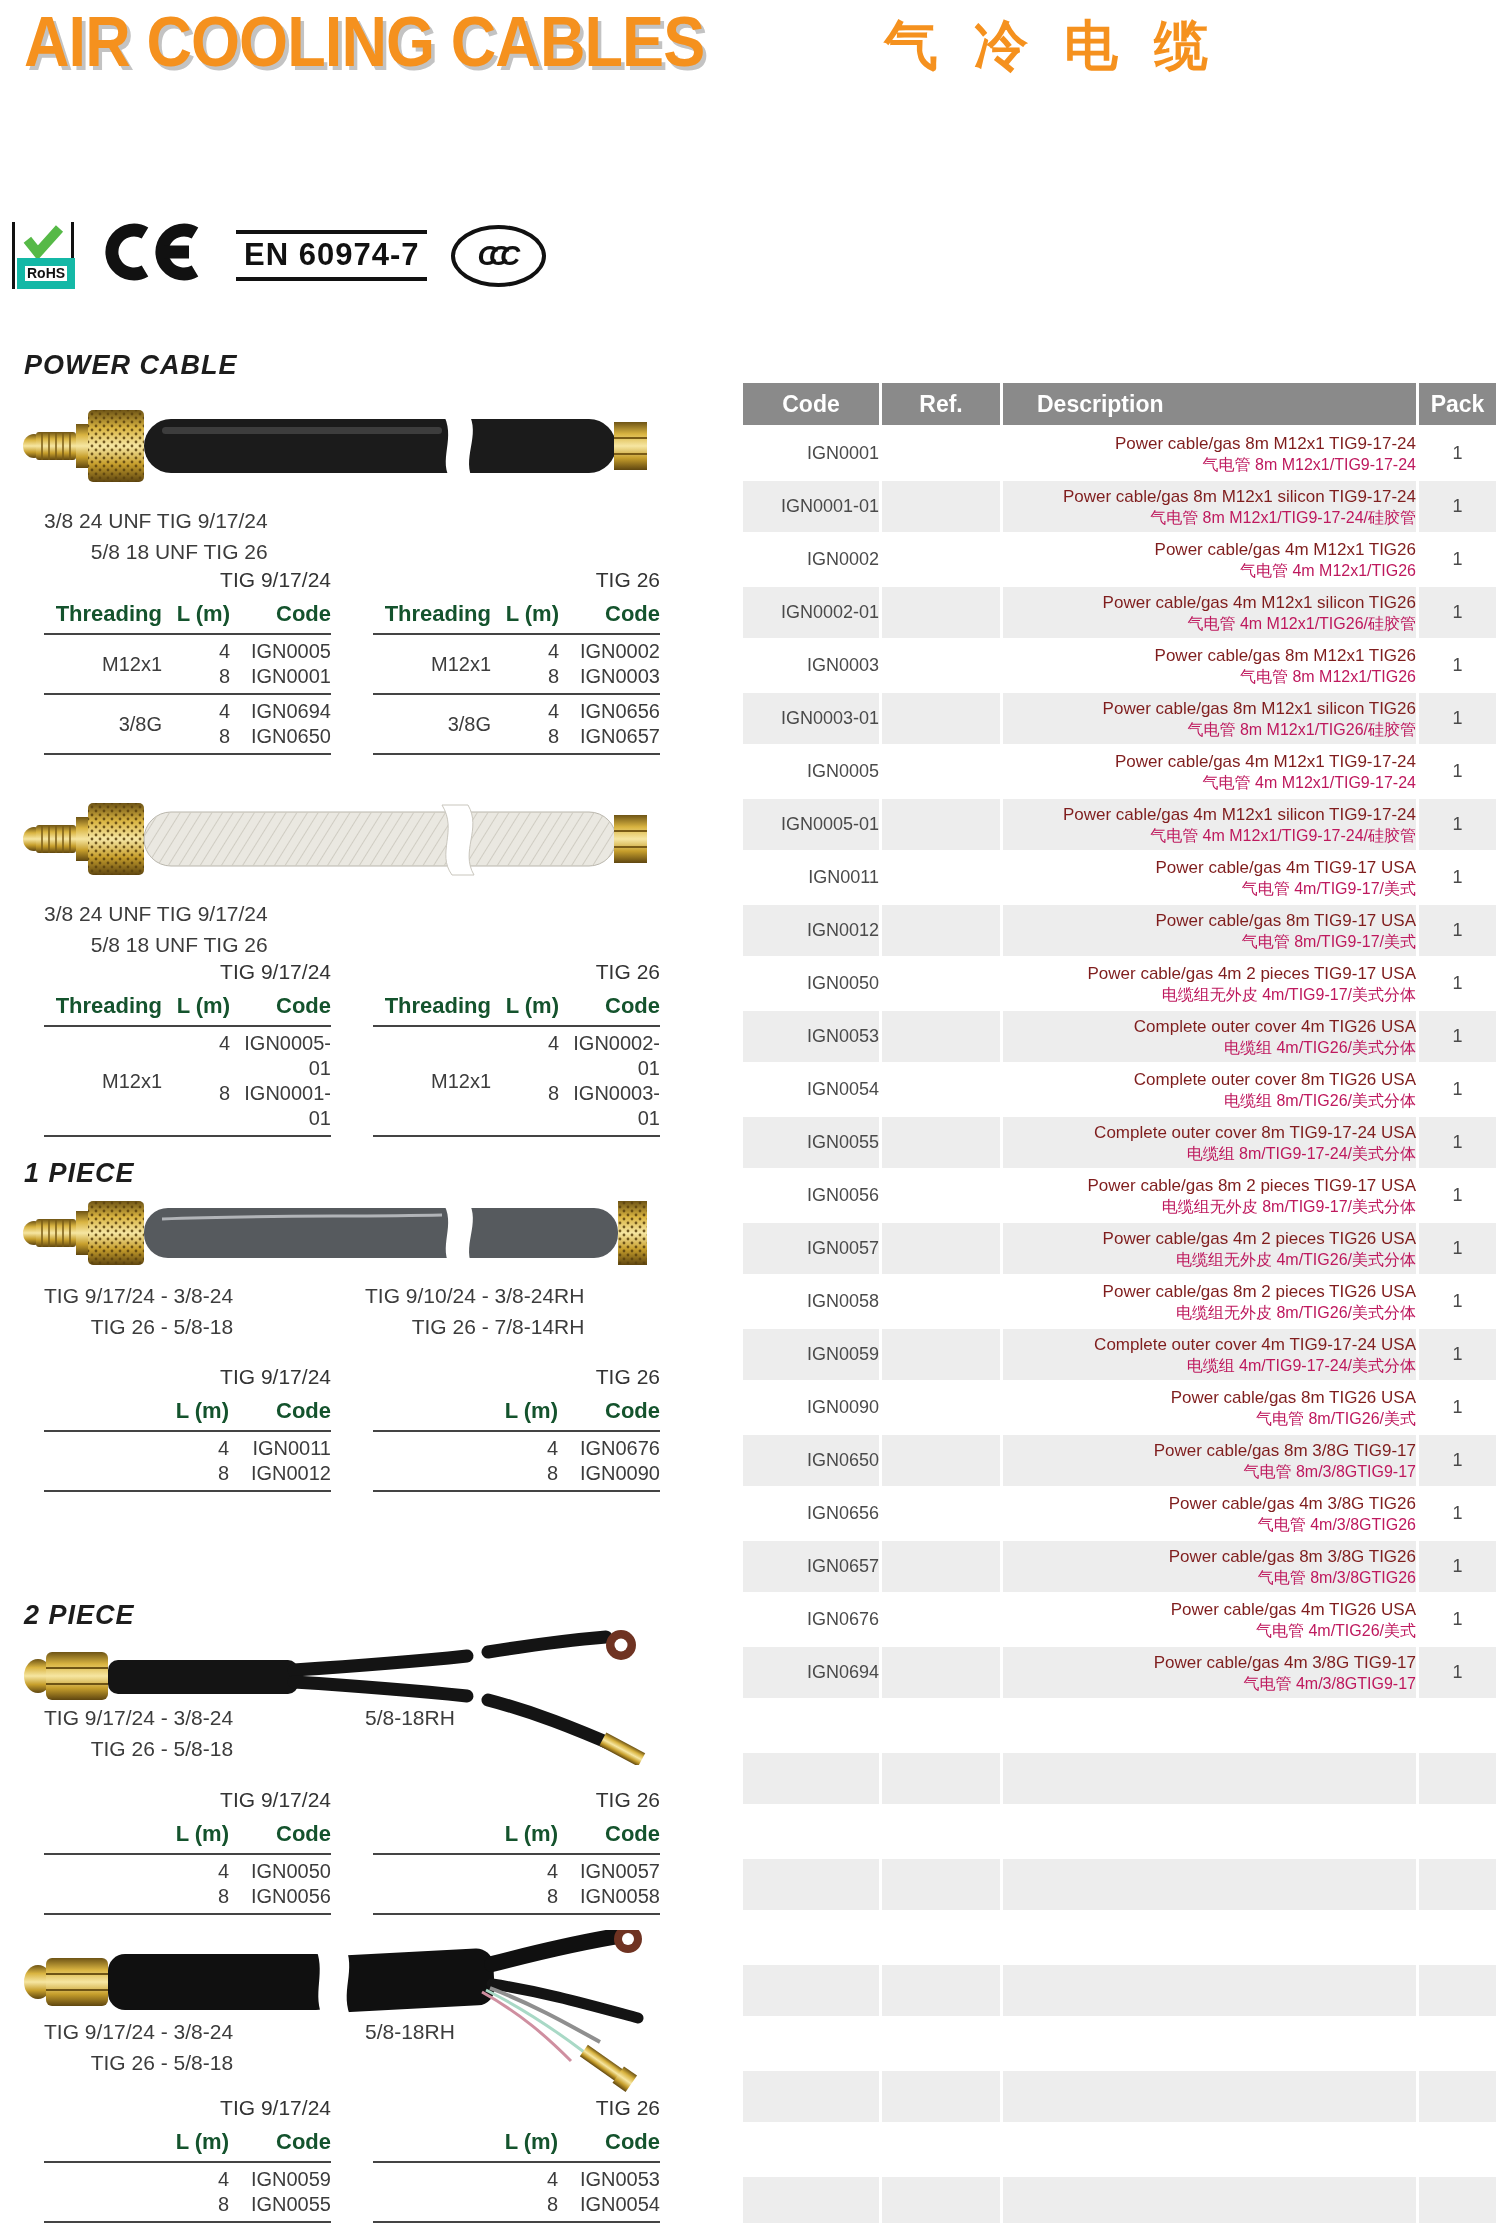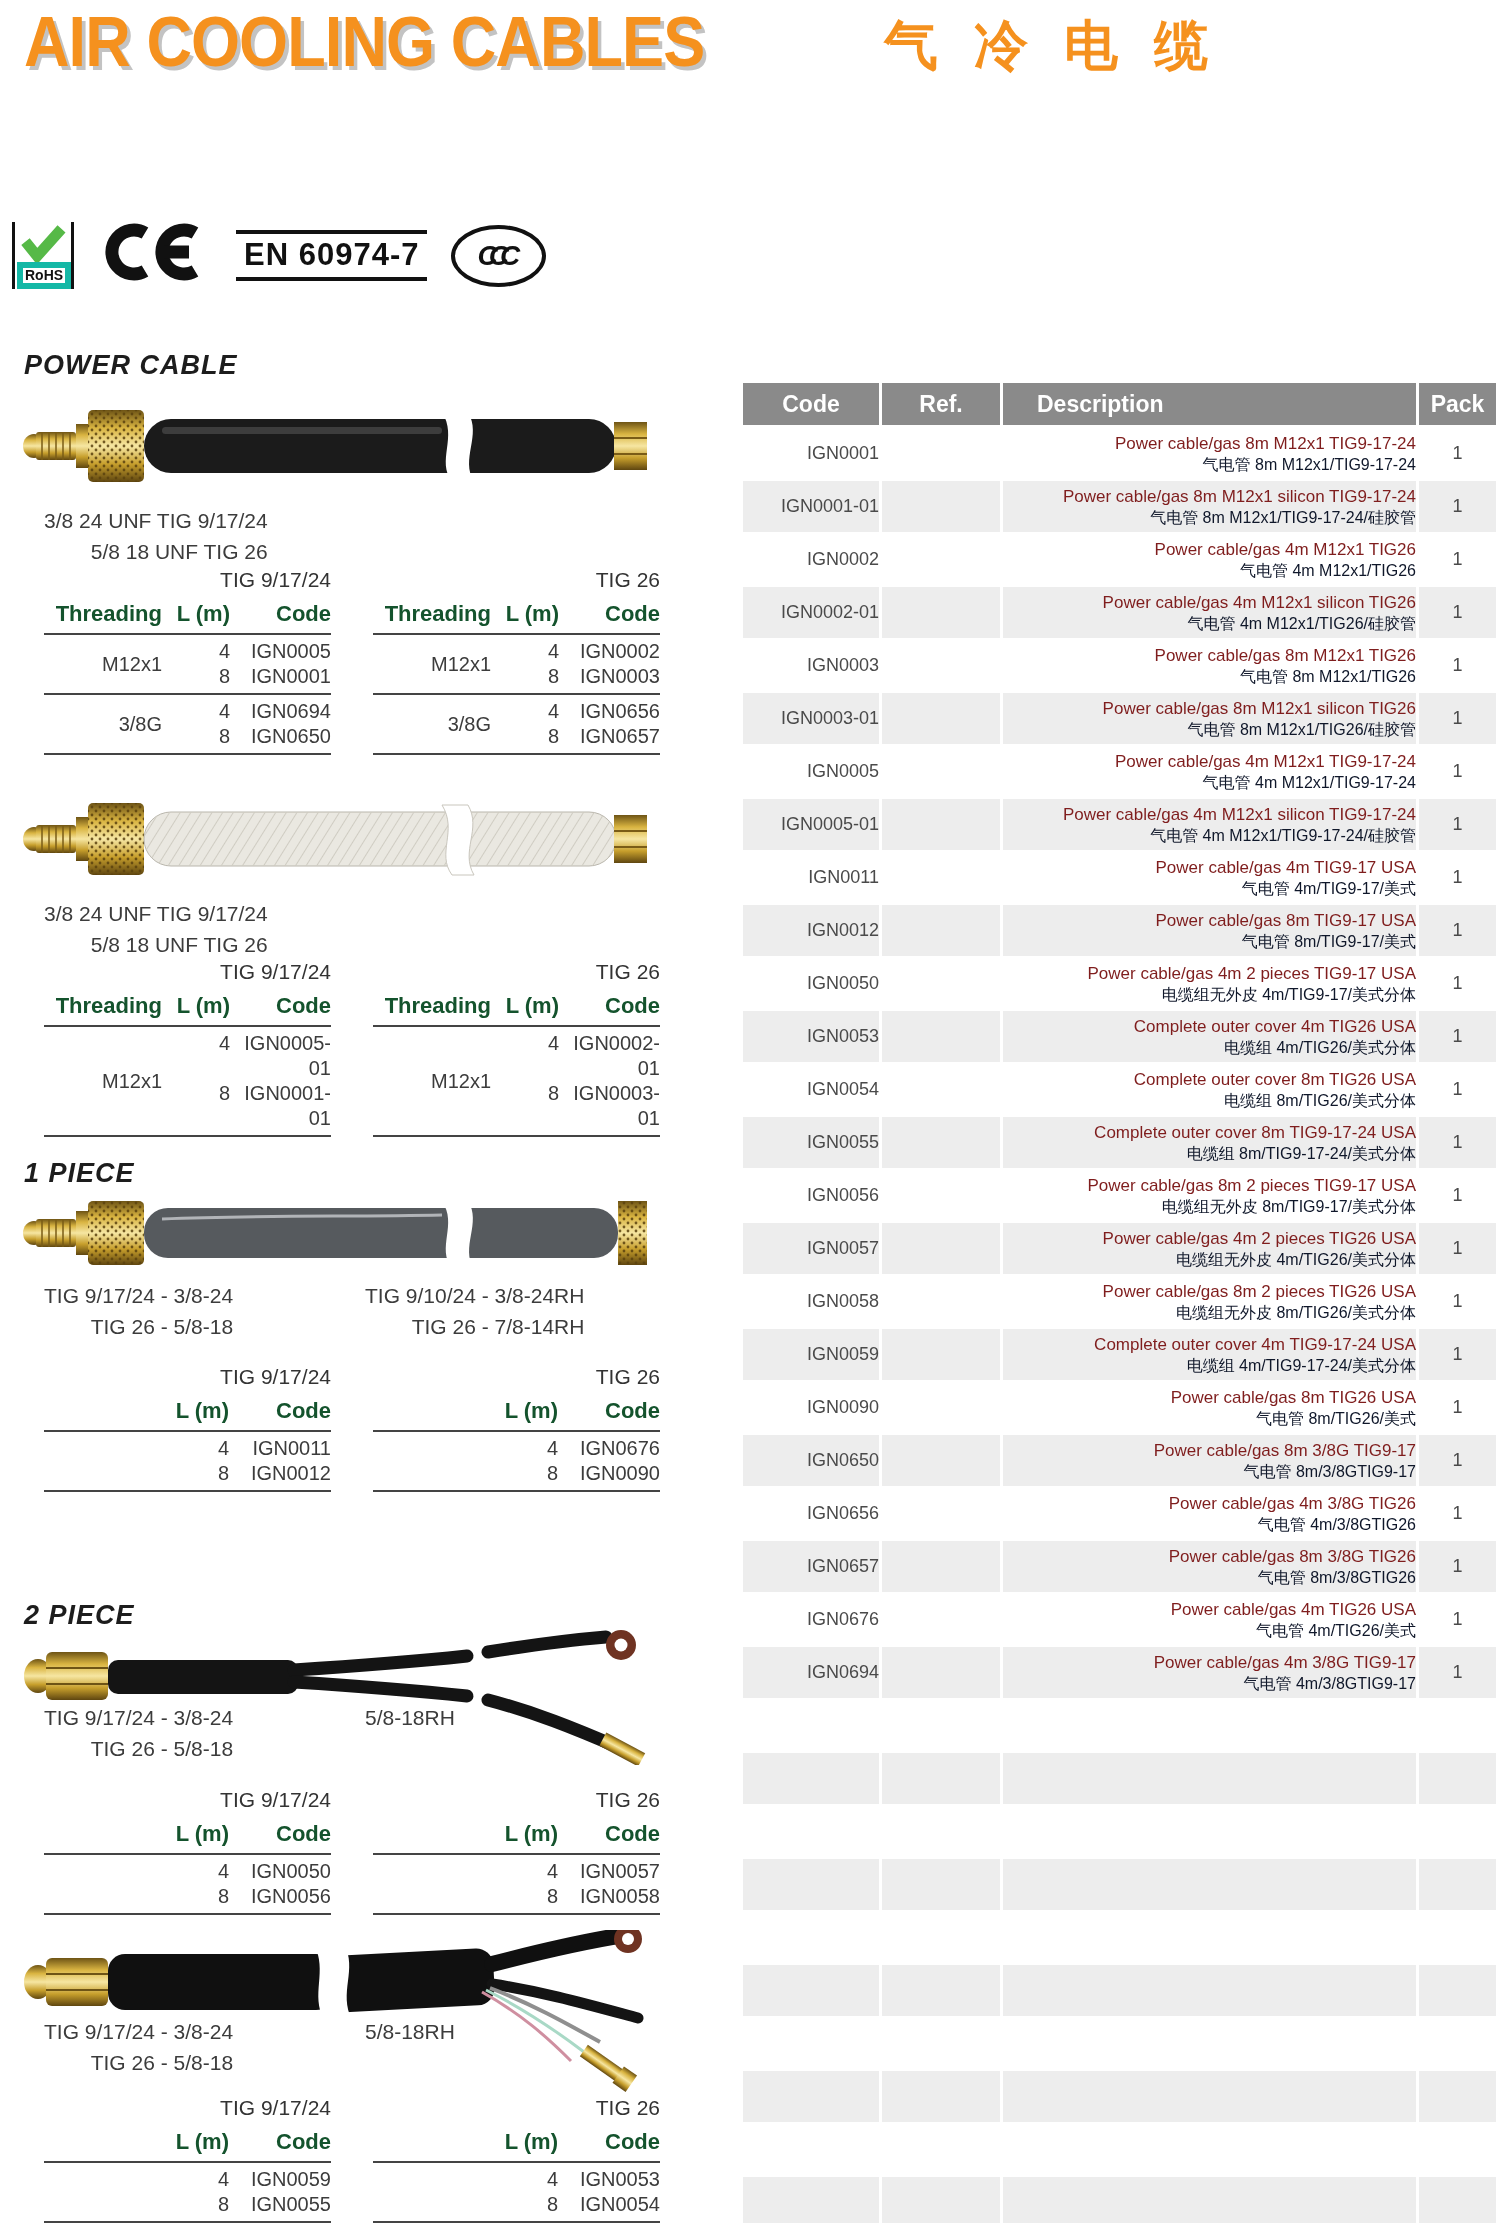--- a/index.html
+++ b/index.html
@@ -12,21 +12,21 @@
   
   .title-en{position:absolute;left:24px;top:2px;font-size:70px;font-weight:bold;color:var(--accent);
             letter-spacing:-1px;transform:scaleX(.9);transform-origin:left top;white-space:nowrap;
             text-shadow:4px 4px 0 #c3c3c3;}
   .title-zh{position:absolute;left:884px;top:10px;font-size:54px;font-weight:bold;color:var(--accent);
             letter-spacing:36px;white-space:nowrap;}
   
   .certs{position:absolute;left:12px;top:222px;display:flex;align-items:flex-start;gap:24px;}
   .rohs{width:56px;height:64px;border-left:3px solid #111;border-right:3px solid #111;
         display:flex;flex-direction:column;align-items:center;justify-content:space-between;padding:3px 0 0;}
-  .rohs-label{font-size:14px;font-weight:bold;color:#111;border:6px solid #14b8a6;line-height:15px;padding:0 2px;align-self:flex-start;margin-left:2px;}
+  .rohs-label{font-size:14px;font-weight:bold;color:#111;border:8px solid #14b8a6;line-height:15px;padding:0 2px;align-self:flex-start;margin-left:2px;}
   .en-standard{margin-top:8px;border-top:4px solid #111;border-bottom:4px solid #111;
                font-size:31px;font-weight:bold;color:#111;padding:3px 8px 4px;letter-spacing:1px;margin-left:12px;}
   .ccc{margin-top:3px;width:78px;height:54px;border:4px solid #111;border-radius:50%;
        display:flex;align-items:center;justify-content:center;font-weight:bold;font-style:italic;
        font-size:28px;letter-spacing:-9px;padding-right:9px;color:#111;}
   
   .section-heading{position:absolute;font-size:27px;font-weight:bold;font-style:italic;color:#1d1d1d;letter-spacing:1px;}
   .labels{position:absolute;font-size:21px;color:var(--text);line-height:31px;white-space:nowrap;}
   .cable{position:absolute;}
   
@@ -47,21 +47,21 @@
   .cat-h{background:var(--table-header-bg);color:#fff;font-weight:bold;font-size:23px;
          display:flex;align-items:center;justify-content:center;}
   .cat-h.left{justify-content:flex-start;padding-left:34px;}
   .cat-rows{display:flex;flex-direction:column;gap:2px;}
   .cat-row{display:grid;grid-template-columns:136px 118px 413px 77px;gap:3px;height:51px;}
   .cat-row>div{display:flex;flex-direction:column;justify-content:center;}
   .cat-row.even>div{background:var(--row-alt-bg);}
   .cat-code{padding-left:20px;font-size:18px;color:#4a4a4a;}
   .cat-desc{padding-left:7px;}
   .cat-desc .en{font-size:17px;line-height:21px;color:#7f1d1d;}
-  .cat-desc .zh{font-size:16px;line-height:21px;color:#0f172a;}
+  .cat-desc .zh{font-size:16px;line-height:21px;color:#be185d;}
   .cat-pack{align-items:center;font-size:18px;color:#4a4a4a;}
 </style>
 </head>
 <body>
 
 <div class="page">
 
   <svg width="0" height="0" style="position:absolute">
     <defs>
       <linearGradient id="gold" x1="0" y1="0" x2="0" y2="1">

